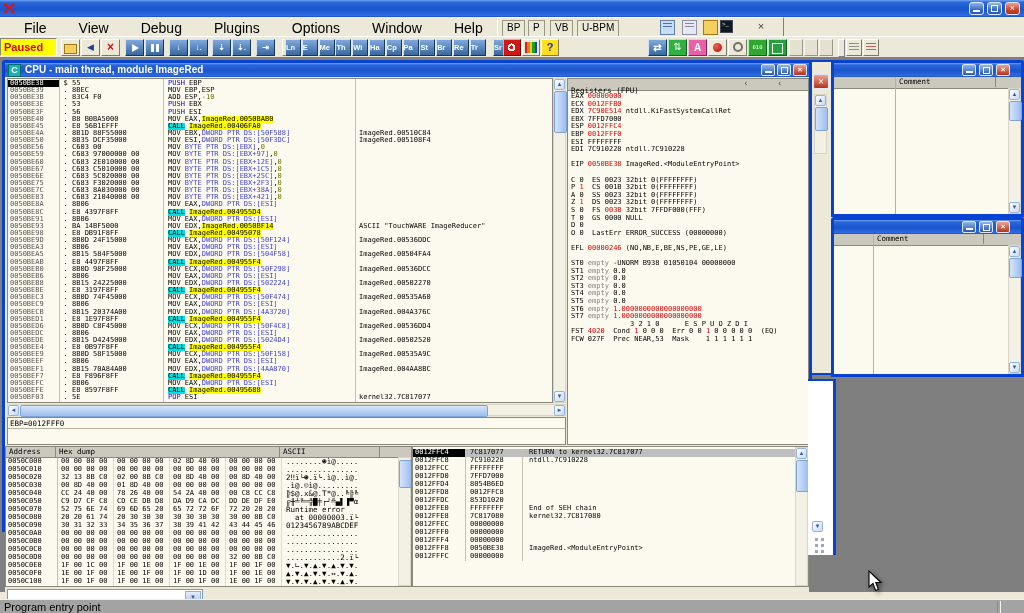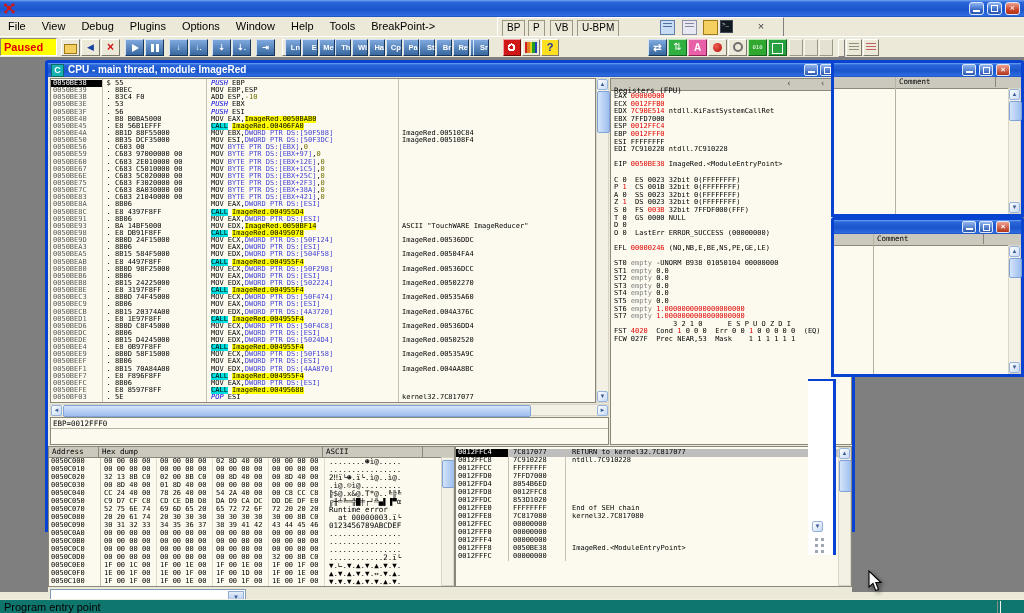--- a/index.html
+++ b/index.html
@@ -9,32 +9,32 @@
   
   .xp-title{background:linear-gradient(180deg,#6FA3F0 0%,#2A66DA 14%,#1A55CC 55%,#2E6BE0 92%,#1A4BB4 100%);}
   .xp-btn{position:absolute;width:15px;height:13px;border-radius:3px;border:1px solid #DCE8FA;
           background:linear-gradient(180deg,#8FB4F0 0%,#3A6CC8 60%,#2A58B0 100%);
           color:#FFF;font-size:9px;line-height:11px;text-align:center;box-sizing:border-box;}
   .xp-btn.close{background:linear-gradient(180deg,#F0A090 0%,#CC4428 60%,#B03418 100%);}
   .xp-btn .minbar{position:absolute;left:3px;bottom:2px;width:7px;height:2px;background:#FFF;}
   .xp-btn .restbox{position:absolute;left:3px;top:2px;width:7px;height:7px;border:1px solid #FFF;box-sizing:border-box;}
   
   #menubar{left:0;top:17px;width:1024px;height:19px;background:#ECE9D8;border-bottom:1px solid #D8D4C4;}
-  .mitem{float:left;padding:3px 8px 0 8px;font-size:11px;color:#000;height:16px;}
+  .mitem{float:left;padding:3px 8px 0 24px;font-size:14px;color:#000;height:16px;}
   .raised{border:1px solid;border-color:#FFF #808080 #808080 #FFF;background:#ECE9D8;}
   .pb-btn{position:absolute;top:2px;height:15px;border:1px solid #9A9784;background:#ECE9D8;
           font-size:10px;padding:0 4px;line-height:14px;color:#000;}
   #toolbar{left:0;top:36px;width:1024px;height:21px;background:#ECE9D8;border-top:1px solid #FFF;border-bottom:1px solid #B8B4A4;}
   .tbtn{position:absolute;top:2px;width:19px;height:17px;box-sizing:border-box;border:1px solid;
         border-color:#FFF #7A7A6A #7A7A6A #FFF;background:#ECE9D8;text-align:center;overflow:hidden;}
   .bluebtn{background:linear-gradient(180deg,#7FA9DE 0%,#38689F 100%);border-color:#D5E4F5 #17365E #17365E #D5E4F5;
            color:#FFF;font-weight:bold;font-size:8px;line-height:15px;}
   .lbtn{position:absolute;top:0;width:16px;height:17px;box-sizing:border-box;border:1px solid;
         border-color:#D5E4F5 #17365E #17365E #D5E4F5;background:linear-gradient(180deg,#7FA9DE,#38689F);
-        color:#FFF;font-weight:bold;font-size:7.5px;line-height:15px;text-align:right;}
+        color:#FFF;font-weight:bold;font-size:7.5px;line-height:15px;text-align:left;}
   .disbtn{background:#E4E1D2;border-color:#F8F6EC #9A9784 #9A9784 #F8F6EC;}
   
   .mdiwin{position:absolute;border:3px solid #0842D0;border-radius:3px 3px 0 0;box-sizing:border-box;}
   .mdttl{position:relative;height:14px;color:#FFF;font-weight:bold;font-size:10px;line-height:14px;padding-left:3px;}
   .mdttl.xp-title{border-radius:0;}
   .mbtn{position:absolute;top:1px;width:14px;height:12px;border-radius:2px;border:1px solid #DCE8FA;
         background:linear-gradient(180deg,#8FB4F0,#2A58B0);color:#FFF;font-size:8px;line-height:10px;text-align:center;box-sizing:border-box;}
   .mbtn.close{background:linear-gradient(180deg,#F0A090,#B03418);}
   .pane{position:absolute;background:#FCFAEE;border:1px solid #8A887A;box-sizing:border-box;overflow:hidden;}
   .colhdr{background:#CBC8BD;border-bottom:1px solid #8A887A;}
@@ -43,21 +43,21 @@
   
   .mono{font-family:"DejaVu Sans Mono",monospace;font-size:7px;line-height:7.15px;white-space:pre;color:#000;}
   .drow{height:7.15px;display:flex;overflow:hidden;}
   .dc{flex:none;overflow:hidden;}
   .da{width:49px;color:#565656;padding-left:2px;}
   .da.sel{background:#000;color:#FFF;}
   .dmk{width:13px;text-align:center;}
   .dby{width:96px;}
   .din{width:191px;}
   .dcm{flex:1;}
-  span.k{color:#0000E0;font-style:italic;}
+  span.k{color:#0000E0;}
   span.m{color:#4343D6;}
   span.n{color:#707000;}
   span.y{background:#FFFF00;color:#000;}
   span.cc{background:#00E0E0;color:#000;}
   span.rd{color:#E00000;}
   span.gy{color:#808080;}
   .rrow{height:7.6px;overflow:hidden;white-space:pre;}
   .xrow{height:8px;display:flex;overflow:hidden;}
   .xa{width:49px;padding-left:2px;border-right:1px solid #C5C2B2;flex:none;}
   .xg{width:56px;padding-left:3px;border-right:1px solid #DDDACB;flex:none;box-sizing:border-box;}
@@ -68,21 +68,21 @@
   .sa.sel{background:#000;color:#FFF;}
   .sv{width:52px;padding-left:4px;border-right:1px solid #C5C2B2;flex:none;}
   .sc{flex:1;padding-left:6px;}
   
   .sbtrack{position:absolute;background:#F3F1E4;border:1px solid #D8D5C6;box-sizing:border-box;}
   .sbbtn{position:absolute;width:11px;height:11px;box-sizing:border-box;border:1px solid #95B3DC;border-radius:2px;
          background:linear-gradient(135deg,#FFFFFF,#C6D9F4);color:#3C5E94;font-size:6px;line-height:9px;text-align:center;}
   .sbthumb{position:absolute;border:1px solid #7FA3D6;border-radius:2px;background:linear-gradient(90deg,#D5E4FA,#9CBDEE);}
   .sbthumb.h{background:linear-gradient(180deg,#D5E4FA,#9CBDEE);}
   
-  #statusbar{left:0;top:599px;width:1024px;height:14px;background:#0f766e;border-top:1px solid #F2F0E4;font-size:11px;color:#000;}
+  #statusbar{left:0;top:599px;width:1024px;height:14px;background:#a3a3a3;border-top:1px solid #F2F0E4;font-size:11px;color:#000;}
   .combo{position:absolute;background:#FFF;border:1px solid #7F9DB9;box-sizing:border-box;}
   .combo .dd{position:absolute;right:1px;top:1px;bottom:1px;width:14px;background:linear-gradient(180deg,#E6EEFA,#B6CDEE);
              border:1px solid #93AED0;color:#3C5E94;font-size:6px;text-align:center;line-height:10px;}
   .icon13{position:absolute;width:13px;height:13px;top:2px;}
   .gearface{position:absolute;left:3px;top:3px;width:9px;height:9px;border-radius:50%;
             background:radial-gradient(circle at 50% 50%,#D01818 0 2px,#FFF 2px 4px,#D01818 4px);}
   .grip i{display:block;width:3px;height:3px;background:#9FA6B4;border-right:1px solid #FFF;border-bottom:1px solid #FFF;float:left;margin:1px;}
 </style>
 </head>
 <body>
@@ -167,21 +167,21 @@
         <div class="lbtn" style="left: 33.6px;">Me</div>
         <div class="lbtn" style="left: 50.4px;">Th</div>
         <div class="lbtn" style="left: 67.2px;">Wi</div>
         <div class="lbtn" style="left: 84px;">Ha</div>
         <div class="lbtn" style="left: 100.8px;">Cp</div>
         <div class="lbtn" style="left: 117.6px;">Pa</div>
         <div class="lbtn" style="left: 134.4px;">St</div>
         <div class="lbtn" style="left: 151.2px;">Br</div>
         <div class="lbtn" style="left: 168px;">Re</div>
         <div class="lbtn" style="left: 184.8px;">Tr</div>
-        <div class="lbtn" style="left: 188px;">Sr</div>
+        <div class="lbtn" style="left: 208px;">Sr</div>
       </div>
 
     <div class="tbtn" style="left:503px;width:18px;background:#D01818;border-color:#F0A0A0 #700808 #700808 #F0A0A0;">
         <div class="gearface"></div>
       </div>
     <div class="tbtn" style="left:522px;width:18px;">
         <div style="margin:2px;height:11px;background:linear-gradient(90deg,#D02020 0 20%,#E08020 20% 40%,#E0D020 40% 60%,#20A020 60% 80%,#2040C0 80%);"></div>
       </div>
     <div class="tbtn" style="left:541px;width:18px;background:#FFE020;font-weight:bold;font-size:11px;line-height:14px;color:#2030A0;"><span>?</span></div>
 
@@ -215,21 +215,21 @@
   <div class="abs" style="left:0;top:592px;width:1024px;height:7px;background:#ECE9D8;"></div>
 
   <div class="abs" style="left:808px;top:60px;width:28px;height:315px;background:#ECE9D8;border:2px solid #0842D0;box-sizing:border-box;">
     <div class="mbtn close" style="left:3px;top:12px;width:16px;height:15px;font-size:10px;line-height:13px;">×</div>
     <div class="sbtrack" style="left:4px;top:32px;width:13px;height:60px;">
       <div class="sbbtn" style="left:0;top:0;"><span>▲</span></div>
       <div class="sbthumb" style="left:0;top:12px;width:11px;height:22px;"></div>
     </div>
   </div>
 
-  <div class="mdiwin" style="left:2px;top:60px;width:810px;height:472px;margin-left:43px;">
+  <div class="mdiwin" style="left:2px;top:60px;width:810px;height:472px;">
     <div class="mdttl xp-title">
       <span style="display:inline-block;width:11px;height:11px;background:#18B2B2;color:#FFF;font-size:9px;line-height:11px;text-align:center;vertical-align:middle;margin-right:4px;border:1px solid #0A6A6A;">C</span><span>CPU - main thread, module ImageRed</span>
       <div class="mbtn" style="right:34px;">
           <div class="minbar" style="position:absolute;left:3px;bottom:2px;width:7px;height:2px;background:#FFF;"></div>
         </div>
       <div class="mbtn" style="right:18px;">
           <div style="position:absolute;left:3px;top:2px;width:7px;height:7px;border:1px solid #FFF;box-sizing:border-box;"></div>
         </div>
       <div class="mbtn close" style="right:2px;">×</div>
     </div>

